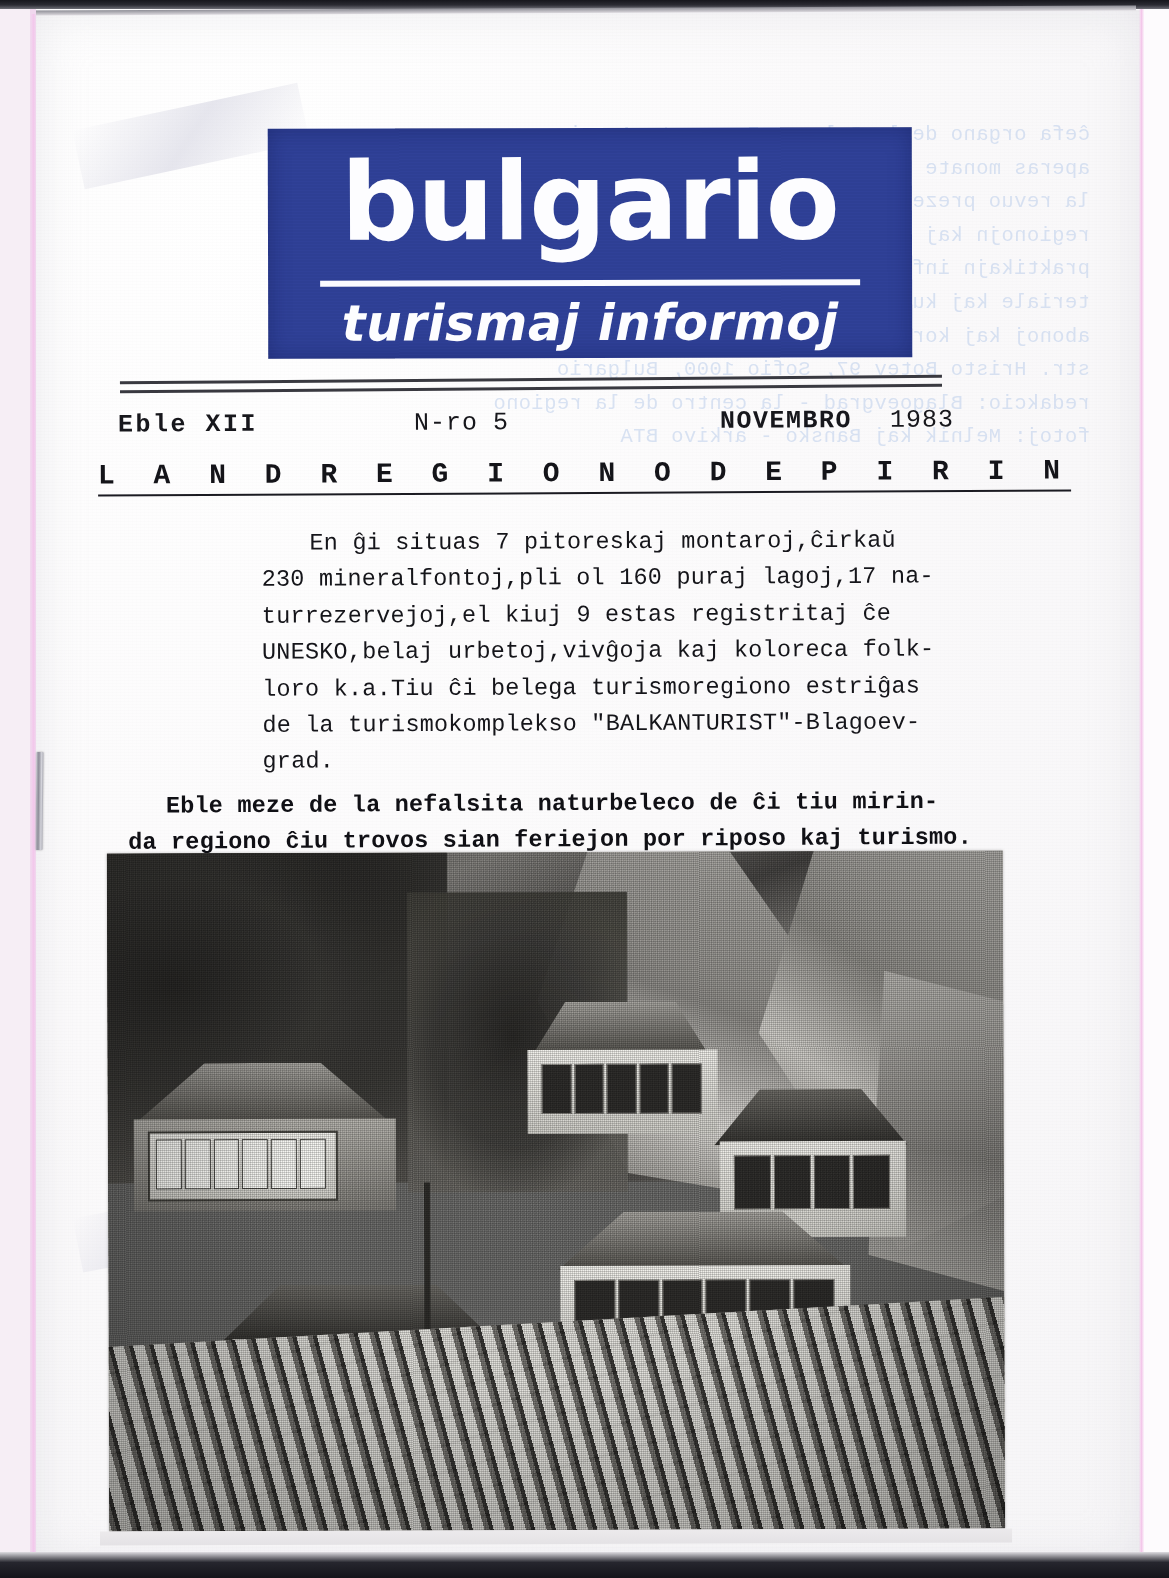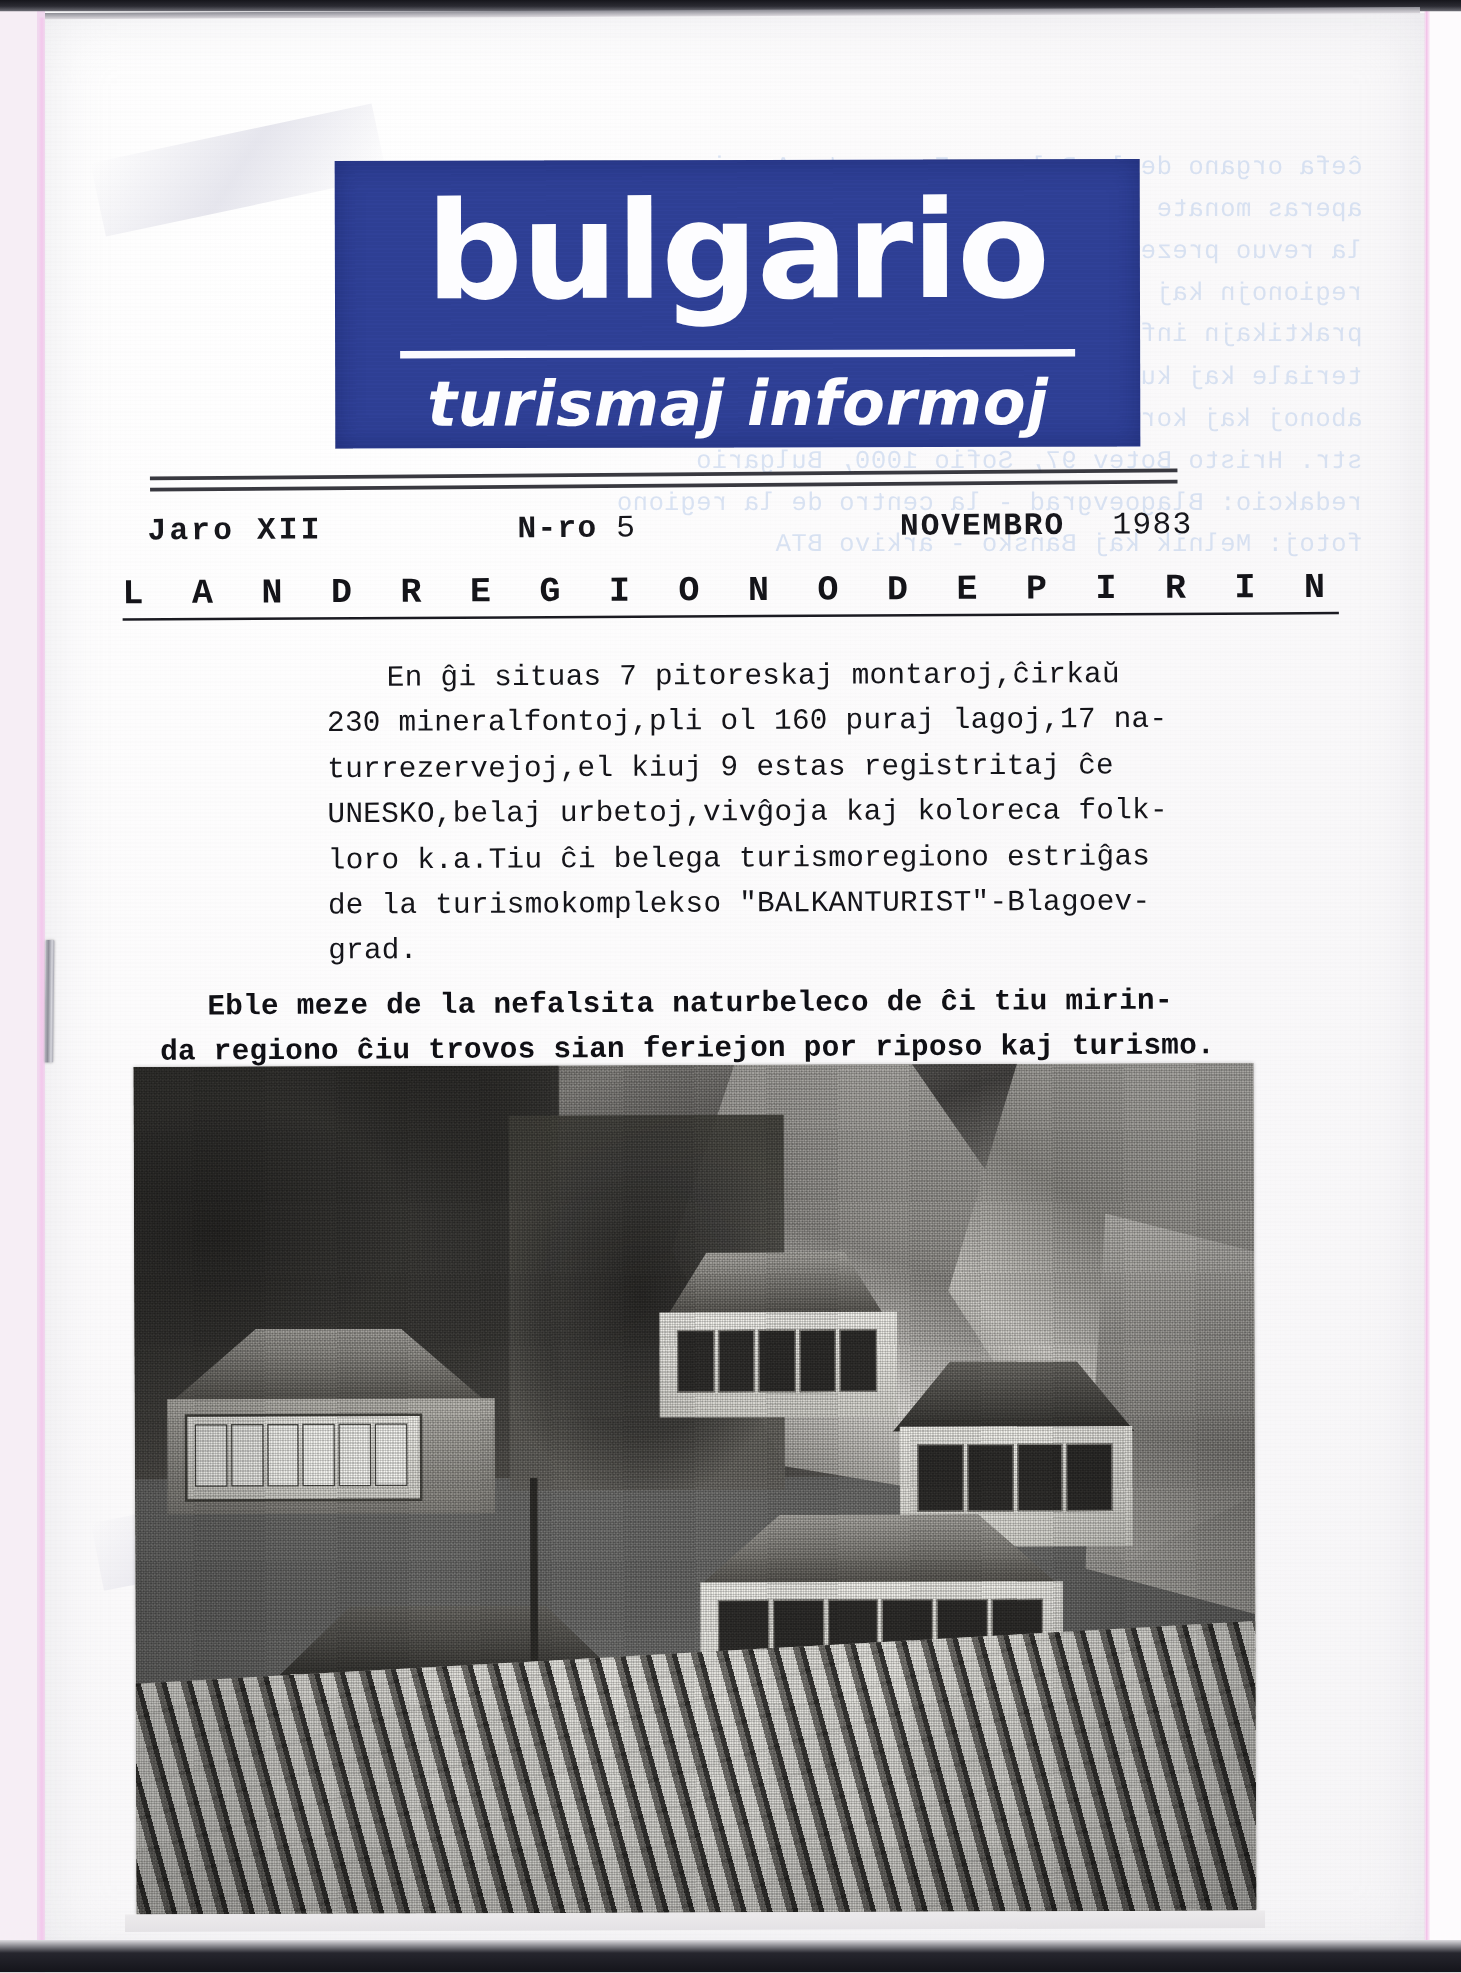--- a/index.html
+++ b/index.html
@@ -191,21 +191,21 @@
     color: #17171c;
     font-family: "Liberation Mono", monospace;
     font-size: 25px;
     line-height: 34px;
   }
   .issue-jaro {
     position: absolute; left: 0; top: 0;
     font-weight: 700; letter-spacing: 2.5px;
   }
   .issue-nro { position: absolute; left: 296px; top: 0; }
-  .issue-nro .nro-lbl { font-weight: 700; letter-spacing: 1px; }
+  .issue-nro .nro-lbl { font-weight: 400; letter-spacing: 1px; }
   .issue-nro .nro-val { font-weight: 400; letter-spacing: 1px; }
   .issue-date { position: absolute; left: 602px; top: 0; letter-spacing: 1.2px; }
   .issue-date .month { letter-spacing: 1.5px; font-weight: bold; }
   .issue-date .year { margin-left: 38px; letter-spacing: 1px; }
 
   
   .headline {
     position: absolute;
     left: 0; right: 0; top: 458px;
     text-align: center;
@@ -423,21 +423,21 @@
     <div class="mast-rule"></div>
     <div class="mast-sub">turismaj informoj</div>
   </div>
 
   <div class="rules">
     <div class="r1"></div>
     <div class="r2"></div>
   </div>
 
   <div class="issue-line">
-    <span class="issue-jaro">Jaro XII</span>
+    <span class="issue-jaro">Eble XII</span>
     <span class="issue-nro"><span class="nro-lbl">N-ro</span> <span class="nro-val">5</span></span>
     <span class="issue-date"><span class="month">NOVEMBRO</span><span class="year">1983</span></span>
   </div>
 
   <div class="headline">
     <span>L A N D R E G I O N O   D E   P I R I N</span>
   </div>
 
   <div class="body-block"><span class="ln ln-1">En ĝi situas 7 pitoreskaj montaroj,ĉirkaŭ</span><span class="ln ln-2">230 mineralfontoj,pli ol 160 puraj lagoj,17 na-</span><span class="ln ln-3">turrezervejoj,el kiuj 9 estas registritaj ĉe</span><span class="ln ln-4">UNESKO,belaj urbetoj,vivĝoja kaj koloreca folk-</span><span class="ln ln-5">loro k.a.Tiu ĉi belega turismoregiono estriĝas</span><span class="ln ln-6">de la turismokomplekso "BALKANTURIST"-Blagoev-</span><span class="ln ln-7">grad.</span></div>
 

